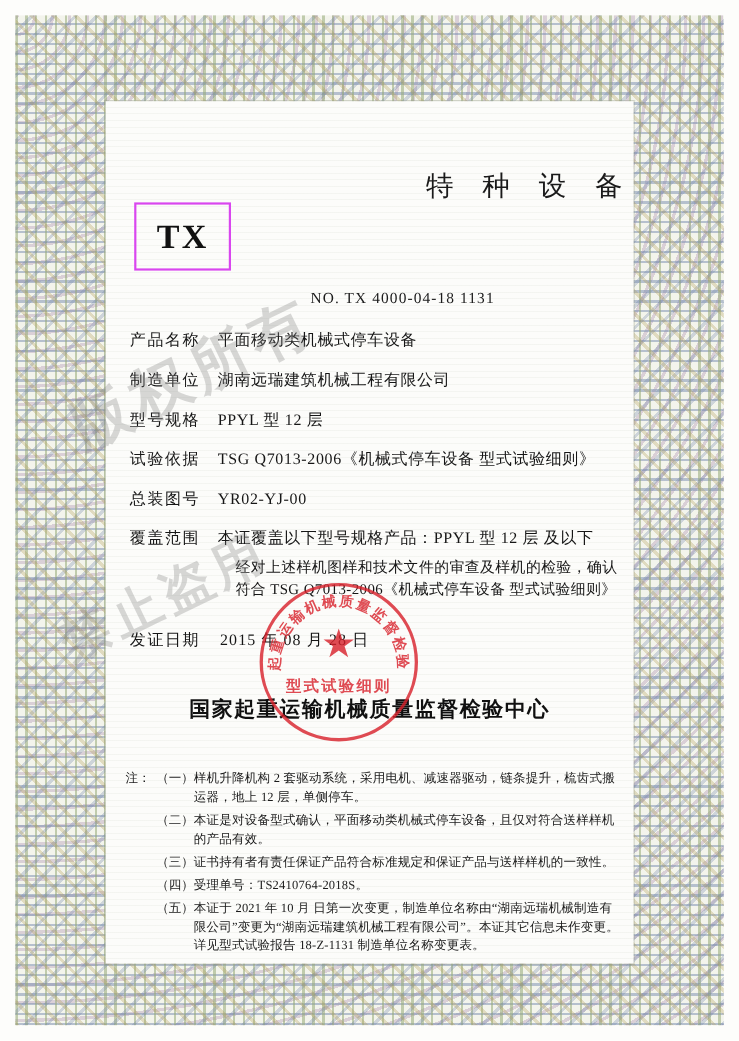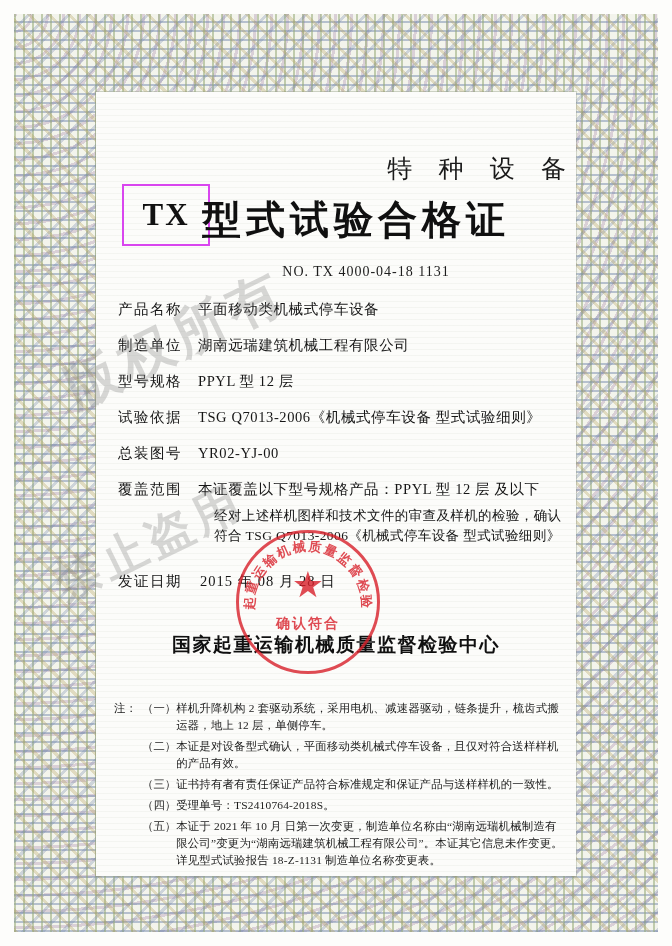--- a/index.html
+++ b/index.html
@@ -335,21 +335,20 @@
 
   <div class="border-frame"></div>
 
   <div class="paper">
     <div class="content">
 
       <div class="tx-box">TX</div>
 
       <div class="title-block">
         <div class="title-small">特 种 设 备</div>
-        <div class="title-big">型式试验合格证</div>
       </div>
 
       <div class="cert-no">NO. TX 4000-04-18  1131</div>
 
       <div class="fields">
 
         <div class="field-row">
           <span class="field-label">产品名称</span>
           <span class="field-value">平面移动类机械式停车设备</span>
         </div>
@@ -393,21 +392,21 @@
       <div class="seal">
         <svg class="seal-arc" viewBox="0 0 138 138">
           <defs>
             <path id="arcpath" d="M 16,82 A 54,54 0 1 1 122,82" fill="none"></path>
           </defs>
           <text>
             <textPath href="#arcpath" startOffset="50%" text-anchor="middle">国家起重运输机械质量监督检验中心</textPath>
           </text>
         </svg>
         <div class="seal-star">★</div>
-        <div class="seal-center-text">确认符合</div>
+        <div class="seal-center-text">型式试验细则</div>
       </div>
 
       <div class="notes">
         <div class="notes-head">注：</div>
         <div class="notes-body">
 
           <div class="note-item">
             <span class="note-prefix">（一）</span>
             <span class="note-text">样机升降机构 2 套驱动系统，采用电机、减速器驱动，链条提升，梳齿式搬运器，地上 12 层，单侧停车。</span>
           </div>

